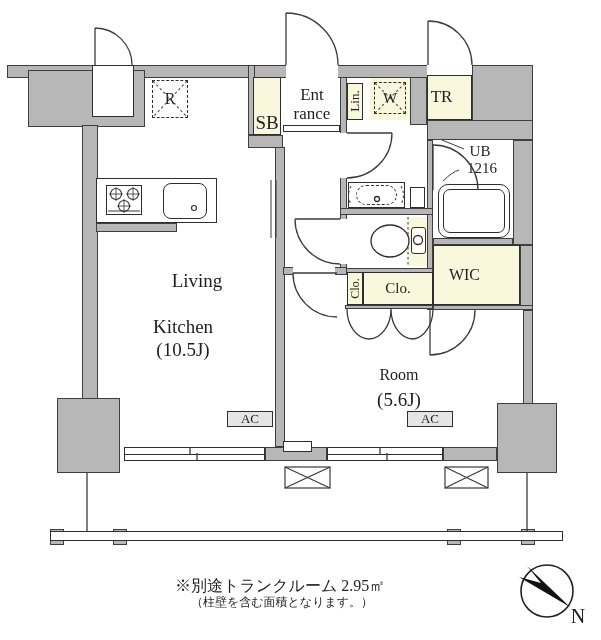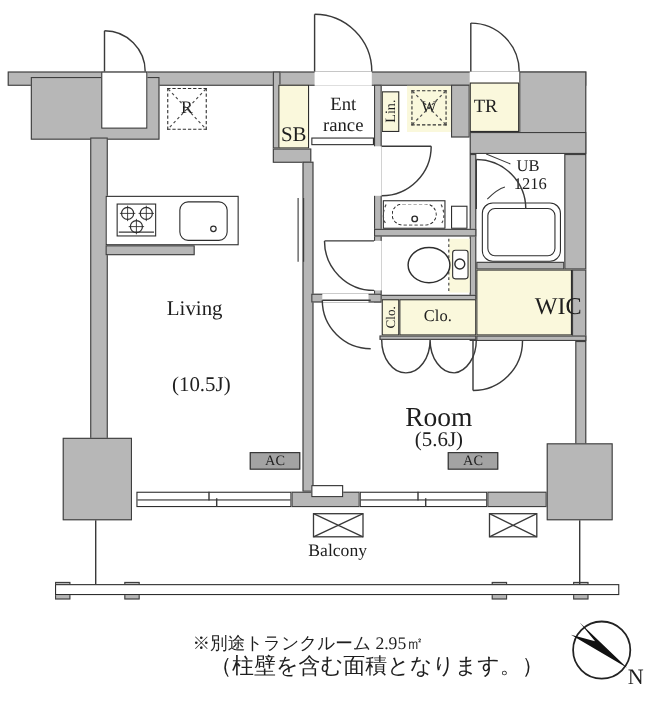--- a/index.html
+++ b/index.html
@@ -8,21 +8,21 @@
   .w{position:absolute;background:#b7b7b7;border:1px solid #3f3f3f;box-sizing:border-box;}
   .gap{position:absolute;background:#fff;}
   .hl{position:absolute;background:#faf8dc;border:1.5px solid #2e2e2e;box-sizing:border-box;}
   .hl2{position:absolute;background:#faf8dc;}
   .fx{position:absolute;background:#fff;border:1.5px solid #2e2e2e;box-sizing:border-box;}
   .dash{position:absolute;background:#fff;border:1.5px dashed #2e2e2e;box-sizing:border-box;}
   .win{position:absolute;background:#fff;border:1px solid #2e2e2e;box-sizing:border-box;}
   .win::after{content:"";position:absolute;left:0;right:0;top:50%;border-top:1px solid #2e2e2e;}
   .lbl{position:absolute;text-align:center;line-height:1.08;white-space:nowrap;z-index:8;}
   .vert{transform:rotate(-90deg);}
-  .acbox{position:absolute;background:#a3a3a3;border:1px solid #2e2e2e;box-sizing:border-box;
+  .acbox{position:absolute;background:#e5e5e5;border:1px solid #2e2e2e;box-sizing:border-box;
          text-align:center;font-size:13px;line-height:14px;z-index:8;}
   svg.ol{position:absolute;left:0;top:0;z-index:9;pointer-events:none;}
 </style>
 </head>
 <body>
 
 <div class="plan">
 
   <div class="w" style="left:7px;top:65px;width:526px;height:13px"></div>
   <div class="w" style="left:28px;top:70px;width:117px;height:57px"></div>
@@ -90,37 +90,37 @@
 
   <div class="lbl" style="left:152px;top:90px;width:36px;font-size:16px">R</div>
   <div class="lbl" style="left:251px;top:113px;width:32px;font-size:19px">SB</div>
   <div class="lbl" style="left:283px;top:86px;width:58px;font-size:17px">Ent</div>
   <div class="lbl" style="left:283px;top:105px;width:58px;font-size:17px">rance</div>
   <div class="lbl vert" style="left:337px;top:94px;width:36px;font-size:13px">Lin.</div>
   <div class="lbl" style="left:370px;top:90px;width:40px;font-size:15px">W</div>
   <div class="lbl" style="left:427px;top:88px;width:29px;font-size:17px">TR</div>
   <div class="lbl" style="left:455px;top:143px;width:50px;font-size:15px">UB</div>
   <div class="lbl" style="left:453px;top:160px;width:58px;font-size:15px">1216</div>
-  <div class="lbl" style="left:458px;top:266px;width:99px;font-size:22px">WIC</div>
+  <div class="lbl" style="left:415px;top:266px;width:99px;font-size:16px">WIC</div>
   <div class="lbl vert" style="left:339px;top:282px;width:33px;font-size:12px">Clo.</div>
   <div class="lbl" style="left:363px;top:280px;width:70px;font-size:15px">Clo.</div>
 
-  <div class="lbl" style="left:117px;top:271px;width:120px;font-size:19px">Living</div>
+  <div class="lbl" style="left:137px;top:271px;width:120px;font-size:19px">Living</div>
+  <div class="lbl" style="left:123px;top:317px;width:120px;font-size:19px">Kitchen</div>
   <div class="lbl" style="left:123px;top:340px;width:120px;font-size:19px">(10.5J)</div>
 
-  <div class="lbl" style="left:349px;top:366px;width:100px;font-size:25px">Room</div>
+  <div class="lbl" style="left:349px;top:366px;width:100px;font-size:16px">Room</div>
   <div class="lbl" style="left:349px;top:390px;width:100px;font-size:19px">(5.6J)</div>
 
   <div class="acbox" style="left:227px;top:411px;width:46px;height:16px">AC</div>
   <div class="acbox" style="left:407px;top:411px;width:46px;height:16px">AC</div>
 
-  <div class="lbl" style="left:257px;top:492px;width:100px;font-size:16px">Balcony</div>
 
   <div class="lbl" style="left:175px;top:577px;text-align:left;font-size:16px">※別途トランクルーム 2.95㎡</div>
-  <div class="lbl" style="left:191px;top:596px;text-align:center;font-size:20px">（柱壁を含む面積となります。）</div>
+  <div class="lbl" style="left:191px;top:596px;text-align:center;font-size:12px">（柱壁を含む面積となります。）</div>
 
   <div class="lbl" style="left:566px;top:606px;width:24px;font-size:20px">N</div>
 
   <svg class="ol" width="601" height="640" viewBox="0 0 601 640">
     <g stroke="#3a3a3a" stroke-width="1.3" fill="none">
 
       <path d="M95,28 L95,65"></path>
       <path d="M95,28 A37,37 0 0 1 132,65"></path>
       <path d="M286,13 L286,65"></path>
       <path d="M286,13 A52,52 0 0 1 338,65"></path>

